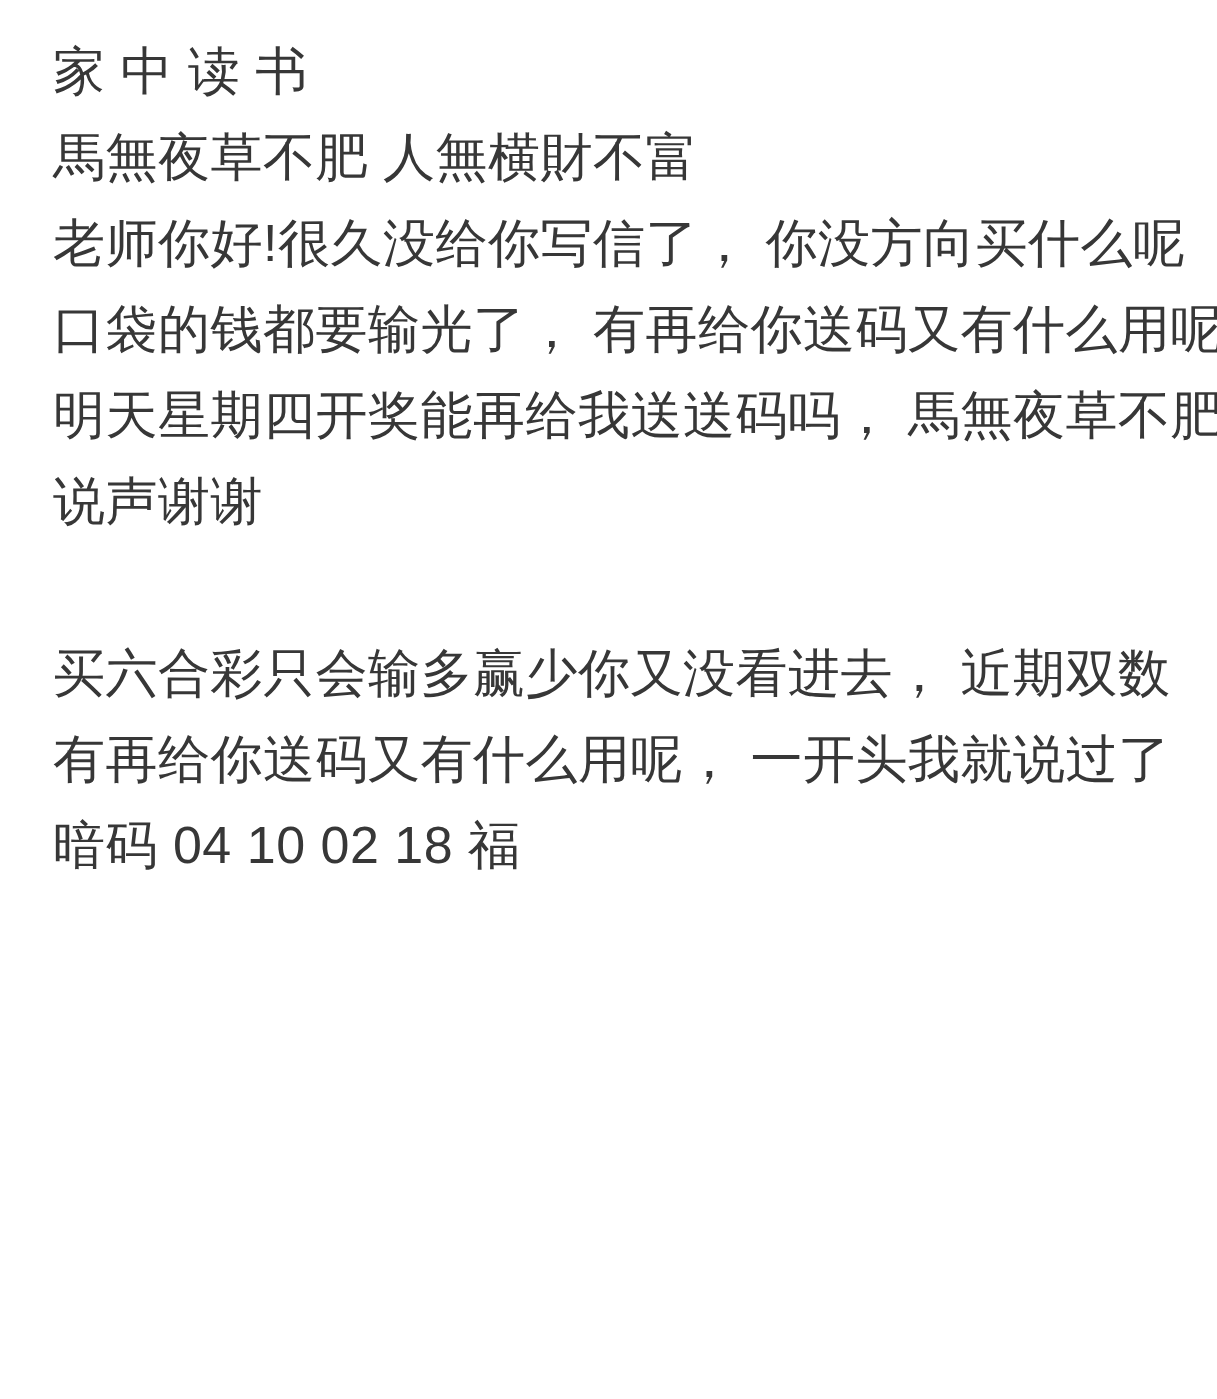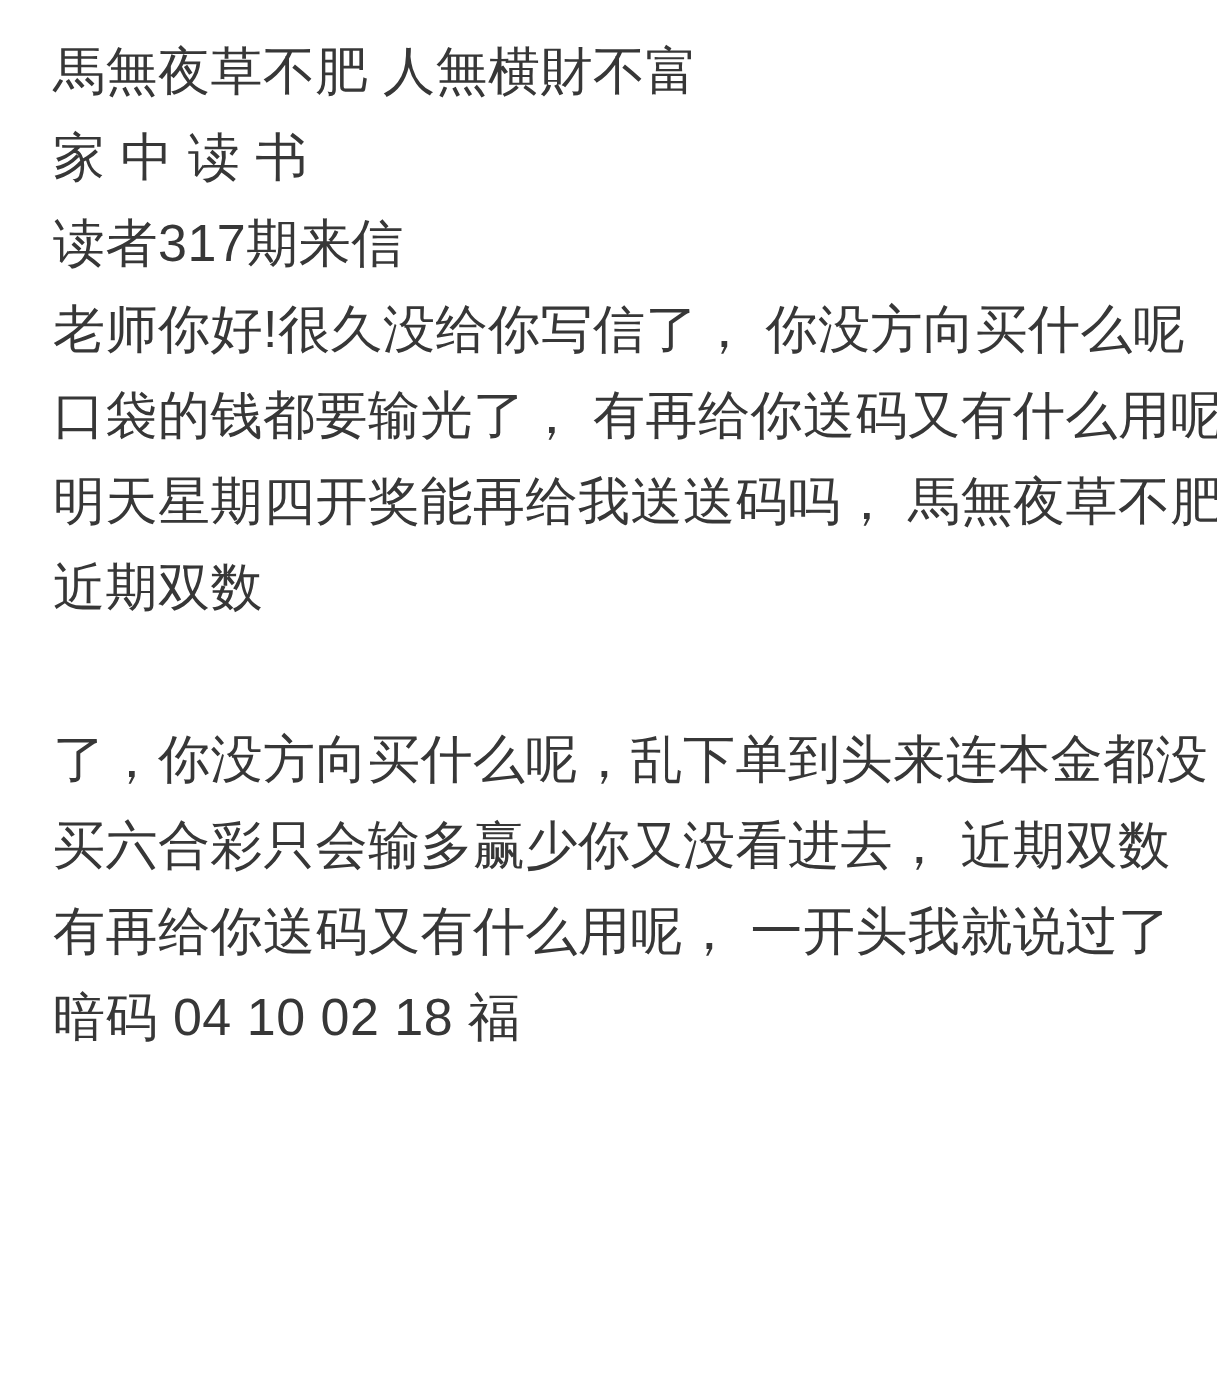--- a/index.html
+++ b/index.html
@@ -32,33 +32,31 @@
   }
   .line.blank {
     
   }
 </style>
 </head>
 <body>
 
 <div class="page">
 
+  <p class="line">家 中 读 书</p>
+
   <p class="line">馬無夜草不肥 人無横財不富</p>
 
-  <p class="line">家 中 读 书</p>
-
-  <p class="line">读者317期来信</p>
 
   <p class="line">老师你好!很久没给你写信了， 你没方向买什么呢</p>
   <p class="line">口袋的钱都要输光了， 有再给你送码又有什么用呢</p>
   <p class="line">明天星期四开奖能再给我送送码吗， 馬無夜草不肥</p>
 
-  <p class="line">近期双数</p>
+  <p class="line">说声谢谢</p>
 
   <p class="line blank"></p>
 
-  <p class="line">了，你没方向买什么呢，乱下单到头来连本金都没</p>
   <p class="line">买六合彩只会输多赢少你又没看进去， 近期双数</p>
   <p class="line">有再给你送码又有什么用呢， 一开头我就说过了</p>
 
   <p class="line">暗码 04 10 02 18 福</p>
 
 </div>
 
 </body></html>

